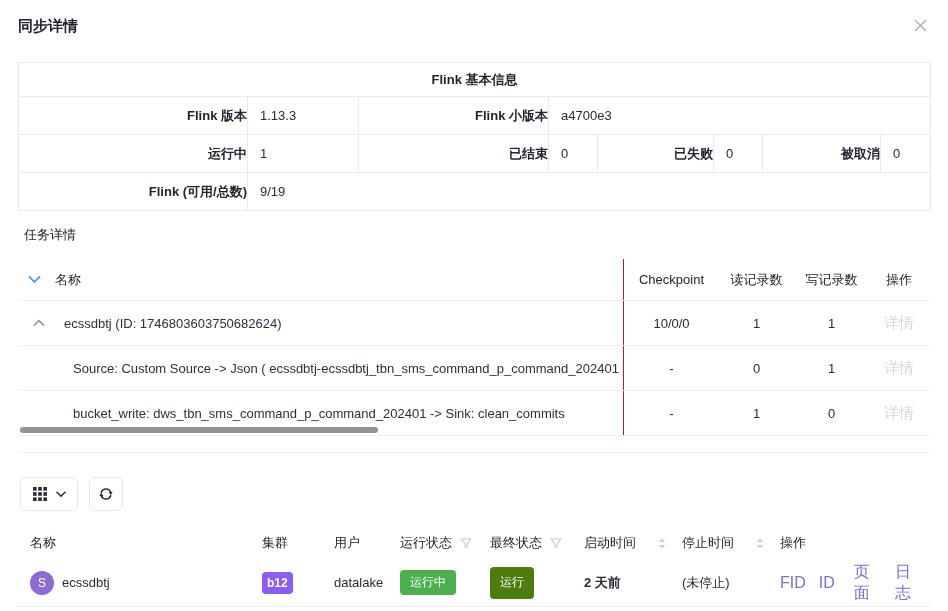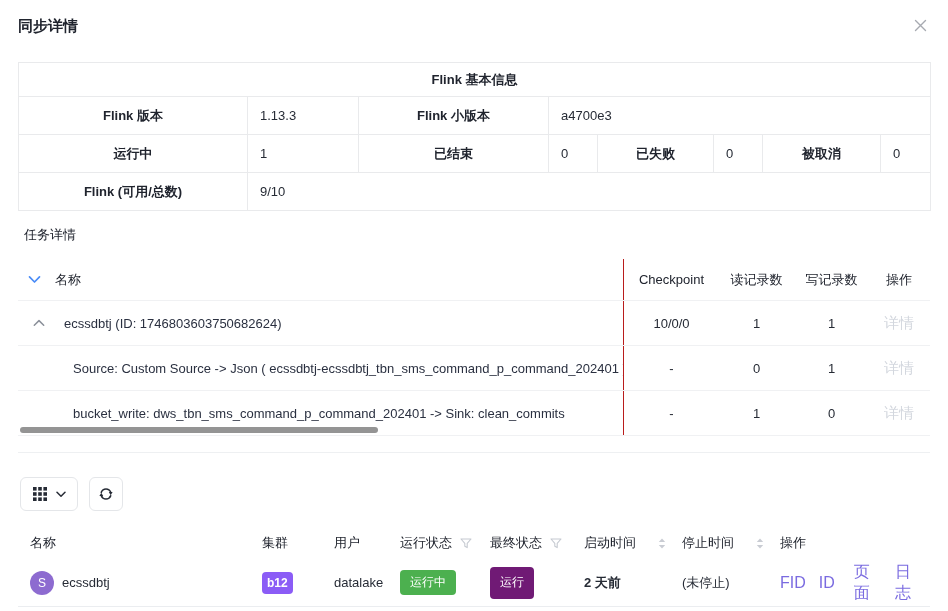--- a/index.html
+++ b/index.html
@@ -11,21 +11,21 @@
   .drawer-header { display:flex; justify-content:space-between; align-items:flex-start;
     padding:17px 18px 0 18px; }
   .drawer-title { font-size:15px; font-weight:bold; color:#20242e; }
   .close-btn { background:none; border:none; cursor:pointer; padding:2px; margin-top:-1px; }
 
   
   .info-table { border-collapse:collapse; width:912px; margin:24px 18px 3px 18px;
     table-layout:fixed; font-size:13px;border-radius:27px; }
   .info-table th, .info-table td { border:1px solid #e9eaec; height:38px; }
   .info-table .tbl-title { height:34px; text-align:center; font-weight:bold; font-size:13px; color:#20242e; }
-  .info-table .lbl { font-weight:bold; text-align:center; color:#20242e; }
+  .info-table .lbl { font-weight:bold; text-align:right; color:#20242e; }
   .info-table .val { text-align:left; padding-left:12px; font-weight:normal; }
 
   
   .section-title { margin:15px 0 0 24px; font-size:13px; color:#20242e; }
 
   
   .task-table { position:relative; margin:15px 18px 0 18px; width:912px; font-size:13px; }
   .t-row { display:flex; align-items:center; height:45px; border-bottom:1px solid #f0f1f3; }
   .t-row.t-head { height:42px; border-bottom:1px solid #f0f1f3; }
   .t-name { flex:1 1 auto; min-width:0; overflow:hidden; white-space:nowrap; display:flex; align-items:center; }
@@ -65,21 +65,21 @@
   .col-stop { width:98px; } .col-ops { flex:1 1 auto; }
   .funnel { margin-left:8px; display:inline-flex; cursor:pointer; }
   .sorter { margin-left:22px; display:inline-flex; cursor:pointer; }
   .avatar { width:24px; height:24px; border-radius:50%; background:#8d6bd0; color:#fff;
     font-size:12px; display:inline-flex; align-items:center; justify-content:center; }
   .job-name { margin-left:8px; }
   .tag { display:inline-flex; align-items:center; justify-content:center; color:#fff;
     border-radius:4px; font-size:12px; }
   .tag-cluster { height:22px; padding:0 5px; background:#8b5cf6; font-weight:bold; }
   .tag-run { height:25px; padding:0 10px; background:#4cb04f; }
-  .tag-final { height:25px; padding:16px 10px; background:#701a75; }
+  .tag-final { height:25px; padding:16px 10px; background:#4d7c0f; }
   .bold { font-weight:bold; }
   .ops-link { color:#7a6be0; background:none; border:none; font-size:16px; cursor:pointer; margin-right:13px; }
 </style>
 </head>
 <body>
 
 <div class="drawer">
 
   <div class="drawer-header">
     <div class="drawer-title">同步详情</div>
@@ -118,21 +118,21 @@
       <td class="val">1</td>
       <td class="lbl">已结束</td>
       <td class="val">0</td>
       <td class="lbl">已失败</td>
       <td class="val">0</td>
       <td class="lbl">被取消</td>
       <td class="val">0</td>
     </tr>
     <tr>
       <td class="lbl">Flink (可用/总数)</td>
-      <td class="val" colspan="7">9/10</td>
+      <td class="val" colspan="7">9/19</td>
     </tr>
   </tbody>
     </table>
 
   <div class="section-title">任务详情</div>
 
   <div class="task-table">
     <div class="t-row t-head">
       <div class="t-name">
         <span style="display:inline-flex">

